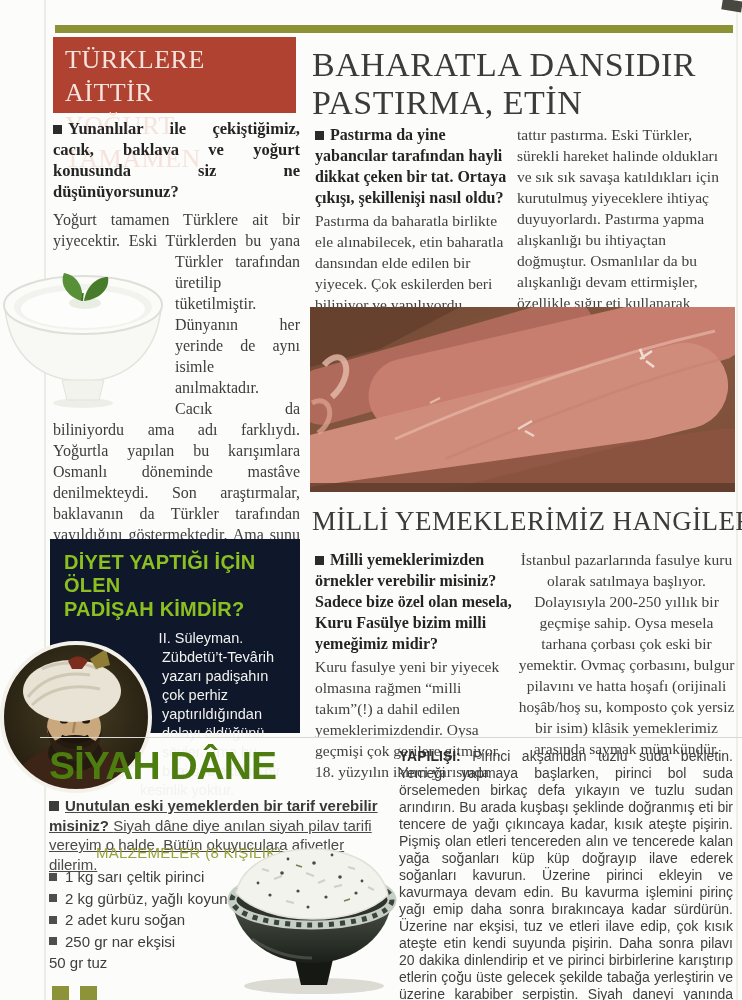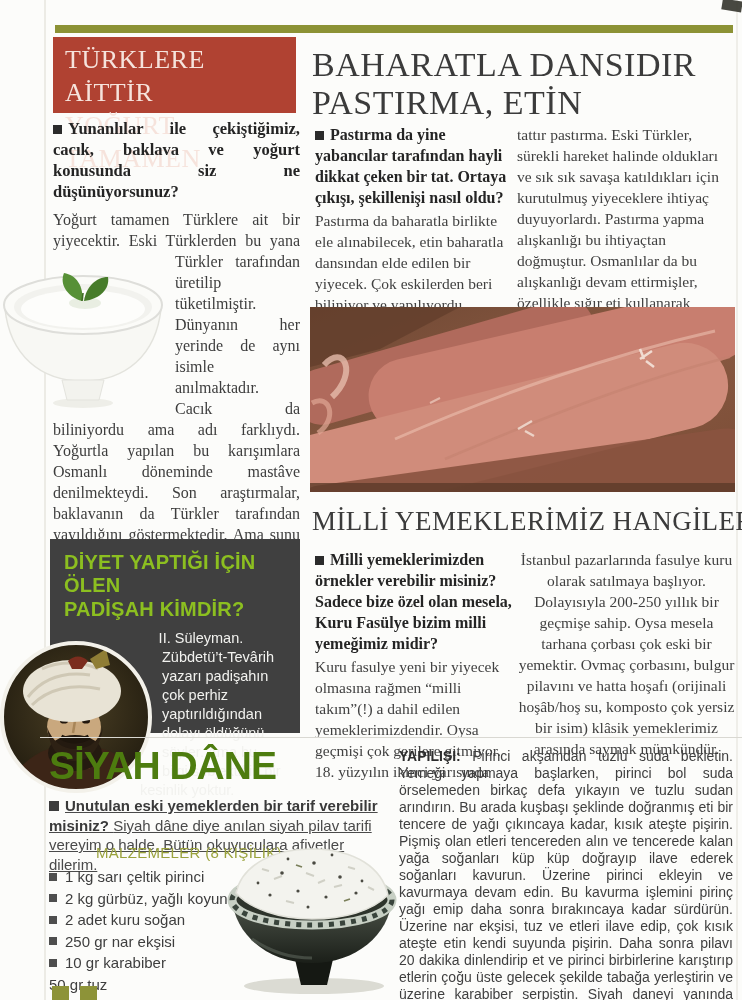--- a/index.html
+++ b/index.html
@@ -15,21 +15,21 @@
   .redbox{left:53px;top:37px;width:243px;height:76px;background:#b04232;color:#f6e3dc;
           padding:6px 10px 0 12px;box-sizing:border-box;}
   .redbox .t{font-size:26px;line-height:33px;letter-spacing:.5px;}
   .leftcol{left:53px;top:118px;width:247px;}
   .q{font-weight:700;color:#242424;font-size:16.5px;line-height:1.28;text-align:justify;}
   .bodytxt{font-size:16px;line-height:21px;text-align:justify;margin-top:7px;color:#3d3d3d;}
   .sq{display:inline-block;width:9px;height:9px;background:#2b2b2b;margin-right:6px;}
   .yog-float{float:left;width:116px;height:164px;position:relative;margin:2px 6px 2px 0;}
   .yog-float svg{position:absolute;left:-55px;top:0;}
 
-  .blackbox{left:50px;top:539px;width:250px;height:194px;background:#404040;
+  .blackbox{left:50px;top:539px;width:250px;height:194px;background:#0f172a;
             padding:12px 14px;box-sizing:border-box;font-family:"Liberation Sans",sans-serif;}
   .blackbox .bt{color:#8cbf20;font-size:20px;font-weight:700;line-height:1.17;letter-spacing:.2px;}
   .sultan-float{float:left;width:118px;height:150px;position:relative;margin:6px 8px 0 -28px;
                 shape-outside:circle(78px at 46px 80px);}
   .sultan-float svg{position:absolute;left:-38px;top:4px;}
   .blackbox .bb{color:#f2f2ef;font-size:14.5px;line-height:19px;margin-top:8px;}
 
   
   .pastirma-head{left:312px;top:46px;width:425px;font-size:34px;line-height:38px;color:#3b3b3b;letter-spacing:.5px;}
   .colA{left:315px;top:124px;width:197px;}
@@ -202,24 +202,20 @@
         <span class="ing-sq"></span>
         <span>2 kg gürbüz, yağlı koyun eti</span>
       </div>
     <div class="row">
         <span class="ing-sq"></span>
         <span>2 adet kuru soğan</span>
       </div>
     <div class="row">
         <span class="ing-sq"></span>
         <span>250 gr nar ekşisi</span>
-      </div>
-    <div class="row">
-        <span class="ing-sq"></span>
-        <span>10 gr karabiber</span>
       </div>
     <div class="row">
         <span>50 gr tuz</span>
       </div>
   </div>
 
   <div class="abs ricebowl">
     <svg width="180" height="155" viewBox="0 0 180 155">
       <defs>
         <linearGradient id="bowlGrad" x1="0" y1="0" x2="0" y2="1">

